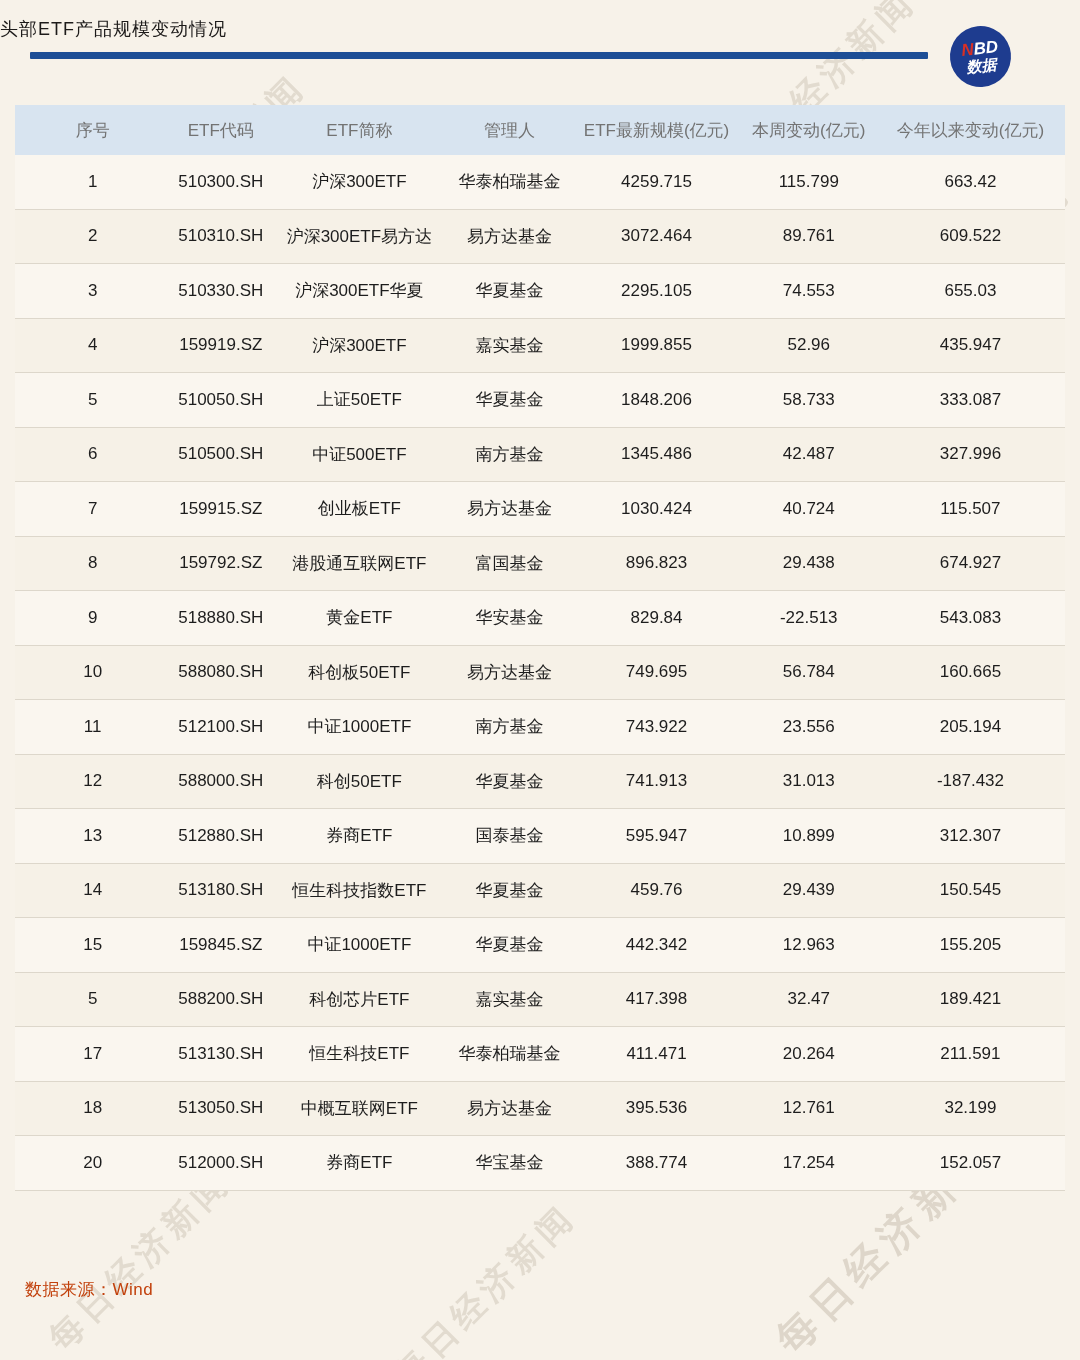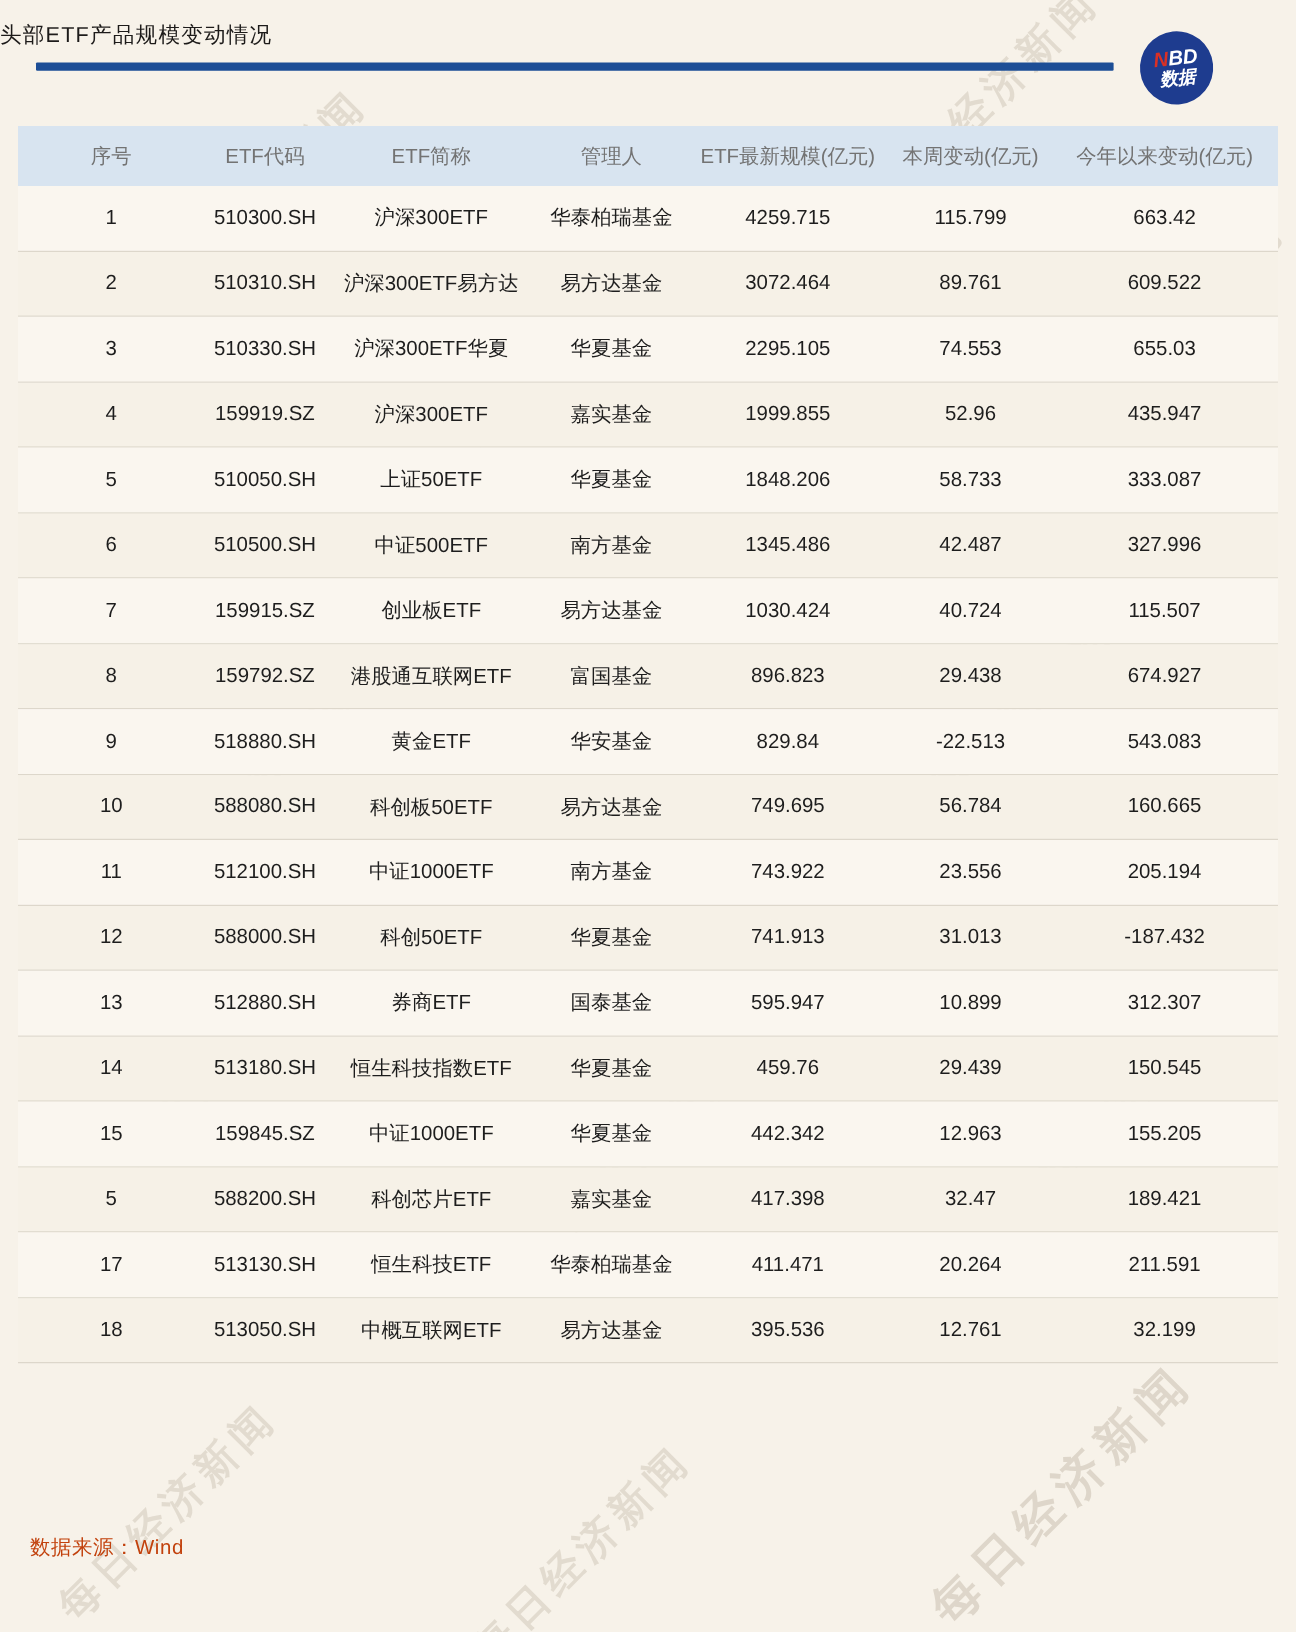--- a/index.html
+++ b/index.html
@@ -261,17 +261,26 @@
         </div>
         <div class="row">
           <div class="cell">18</div>
           <div class="cell">513050.SH</div>
           <div class="cell">中概互联网ETF</div>
           <div class="cell">易方达基金</div>
           <div class="cell">395.536</div>
           <div class="cell">12.761</div>
           <div class="cell">32.199</div>
         </div>
+        <div class="row">
+          <div class="cell">20</div>
+          <div class="cell">512000.SH</div>
+          <div class="cell">券商ETF</div>
+          <div class="cell">华宝基金</div>
+          <div class="cell">388.774</div>
+          <div class="cell">17.254</div>
+          <div class="cell">152.057</div>
+        </div>
       </div>
   </div>
 
   <div class="footer">数据来源：Wind</div>
 </div>
 
 </body></html>

